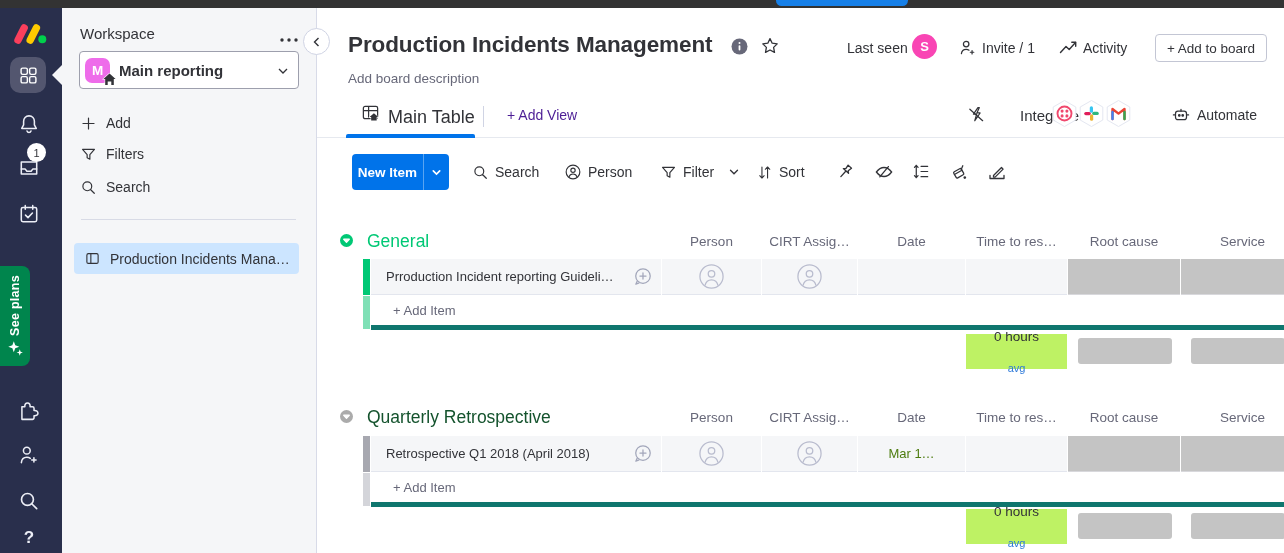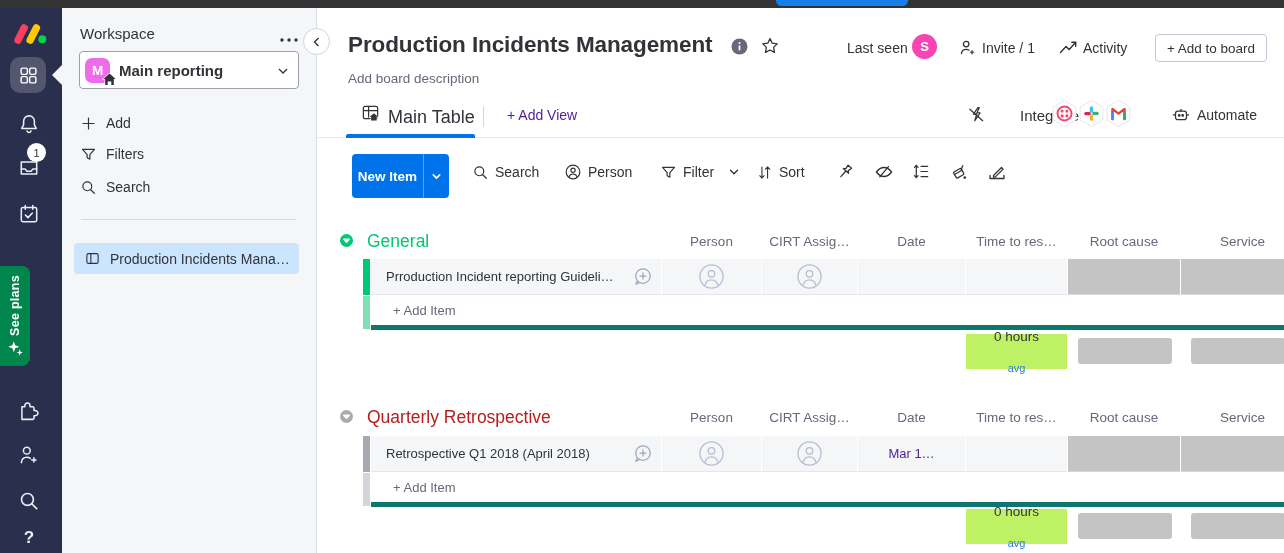--- a/index.html
+++ b/index.html
@@ -73,21 +73,21 @@
   .tab-div { left:483px; top:106px; width:1px; height:21px; background:#d0d4e4; }
   .addview { left:507px; top:107px; font-size:14px; color:#4c1d95; }
   .integrate-icn { left:967px; top:105px; }
   .integrate-lbl { left:992px; top:107px; font-size:15px;margin-left:28px; }
   .hex { top:99px; }
   .hex1 { left:1050px; } .hex2 { left:1077px; } .hex3 { left:1104px; }
   .automate-icn { left:1171px; top:105px; }
   .automate-lbl { left:1197px; top:107px; font-size:14px; }
 
   
-  .newitem { left:352px; top:154px; width:97px; height:44px; border-radius:4px; background:#0073ea;
+  .newitem { left:352px; top:154px; width:97px; height:36px; border-radius:4px; background:#0073ea;
     display:flex; color:#fff; overflow:hidden; }
   .newitem-main { width:71px; display:flex; align-items:center; justify-content:center;
     font-size:13.5px; font-weight:bold; }
   .newitem-chev { width:26px; border-left:1px solid rgba(255,255,255,.35); display:flex;
     align-items:center; justify-content:center; }
   .tool { position:absolute; top:154px; height:36px; display:flex; align-items:center; gap:6px;
     font-size:14px; color:#323338; }
   .tool-search { left:472px; } .tool-person { left:564px; } .tool-filter { left:660px; }
   .tool-sort { left:756px; }
   .ticon { position:absolute; top:162px; }
@@ -101,21 +101,21 @@
   .c-person { left:662px; width:99px; } .c-cirt { left:762px; width:95px; }
   .c-date { left:858px; width:107px; } .c-time { left:966px; width:101px; }
   .c-root { left:1068px; width:112px; } .c-service { left:1181px; width:123px; }
   .rowbar { position:absolute; left:363px; width:7px; }
   .cell { position:absolute; height:36px; background:#f5f6f8; display:flex; align-items:center;
     justify-content:center; border-bottom:1px solid #e3e6ee; }
   .cell-name { left:371px; width:290px; justify-content:flex-start; padding:0 8px 0 15px;
     font-size:13px; color:#323338; }
   .cell-name .nm { flex:1; white-space:nowrap; overflow:hidden; }
   .cell-gray { background:#c4c4c4; border-bottom-color:#d8d8dc; }
-  .cell-date { font-size:13px; color:#4c1d95; }
+  .cell-date { font-size:13px; color:#4d7c0f; }
   .addrow { position:absolute; left:371px; width:913px; height:34px; background:#fff;
     border-bottom:5px solid #0f766e; display:flex; align-items:center; padding-left:22px;
     font-size:13px; color:#676879; }
   .sum-time { position:absolute; left:966px; width:101px; height:35px; background:#bef264;
     display:flex; flex-direction:column; align-items:center; justify-content:center; }
   .sum-time .v { font-size:13.5px; color:#323338; }
   .sum-time .u { font-size:11px; color:#2f7ad9; margin-top:18px; }
   .sum-bar { position:absolute; width:94px; height:26px; border-radius:3px; background:#c4c4c4; }
 </style>
 </head>
@@ -465,21 +465,21 @@
     </div>
     <div class="abs sum-bar" style="left:1078px; top:338px;"></div>
     <div class="abs sum-bar" style="left:1191px; top:338px;"></div>
   </div>
 
   <div>
     <svg class="abs grp-chev" style="left:340px; top:410px;" viewBox="0 0 14 14">
       <circle cx="7" cy="7" r="7" fill="#ababab"></circle>
       <path d="M4 5.6h6L7 9z" fill="#ffffff" stroke="#ffffff" stroke-width="1.4" stroke-linejoin="round"></path>
     </svg>
-    <div class="abs grp-title" style="left: 367px; top: 407px; color: #b91c1c;">Quarterly Retrospective</div>
+    <div class="abs grp-title" style="left: 367px; top: 407px; color: #14532d;">Quarterly Retrospective</div>
     <div class="abs colhdr c-person" style="top:410px;">Person</div>
     <div class="abs colhdr c-cirt" style="top:410px;">CIRT Assig…</div>
     <div class="abs colhdr c-date" style="top:410px;">Date</div>
     <div class="abs colhdr c-time" style="top:410px;">Time to res…</div>
     <div class="abs colhdr c-root" style="top:410px;">Root cause</div>
     <div class="abs colhdr c-service" style="top:410px;">Service</div>
 
     <div class="abs rowbar" style="top: 436px; height: 36px; background: rgb(167, 168, 176);"></div>
     <div class="cell cell-name" style="top:436px;">
       <span class="nm">Retrospective Q1 2018 (April 2018)</span>

